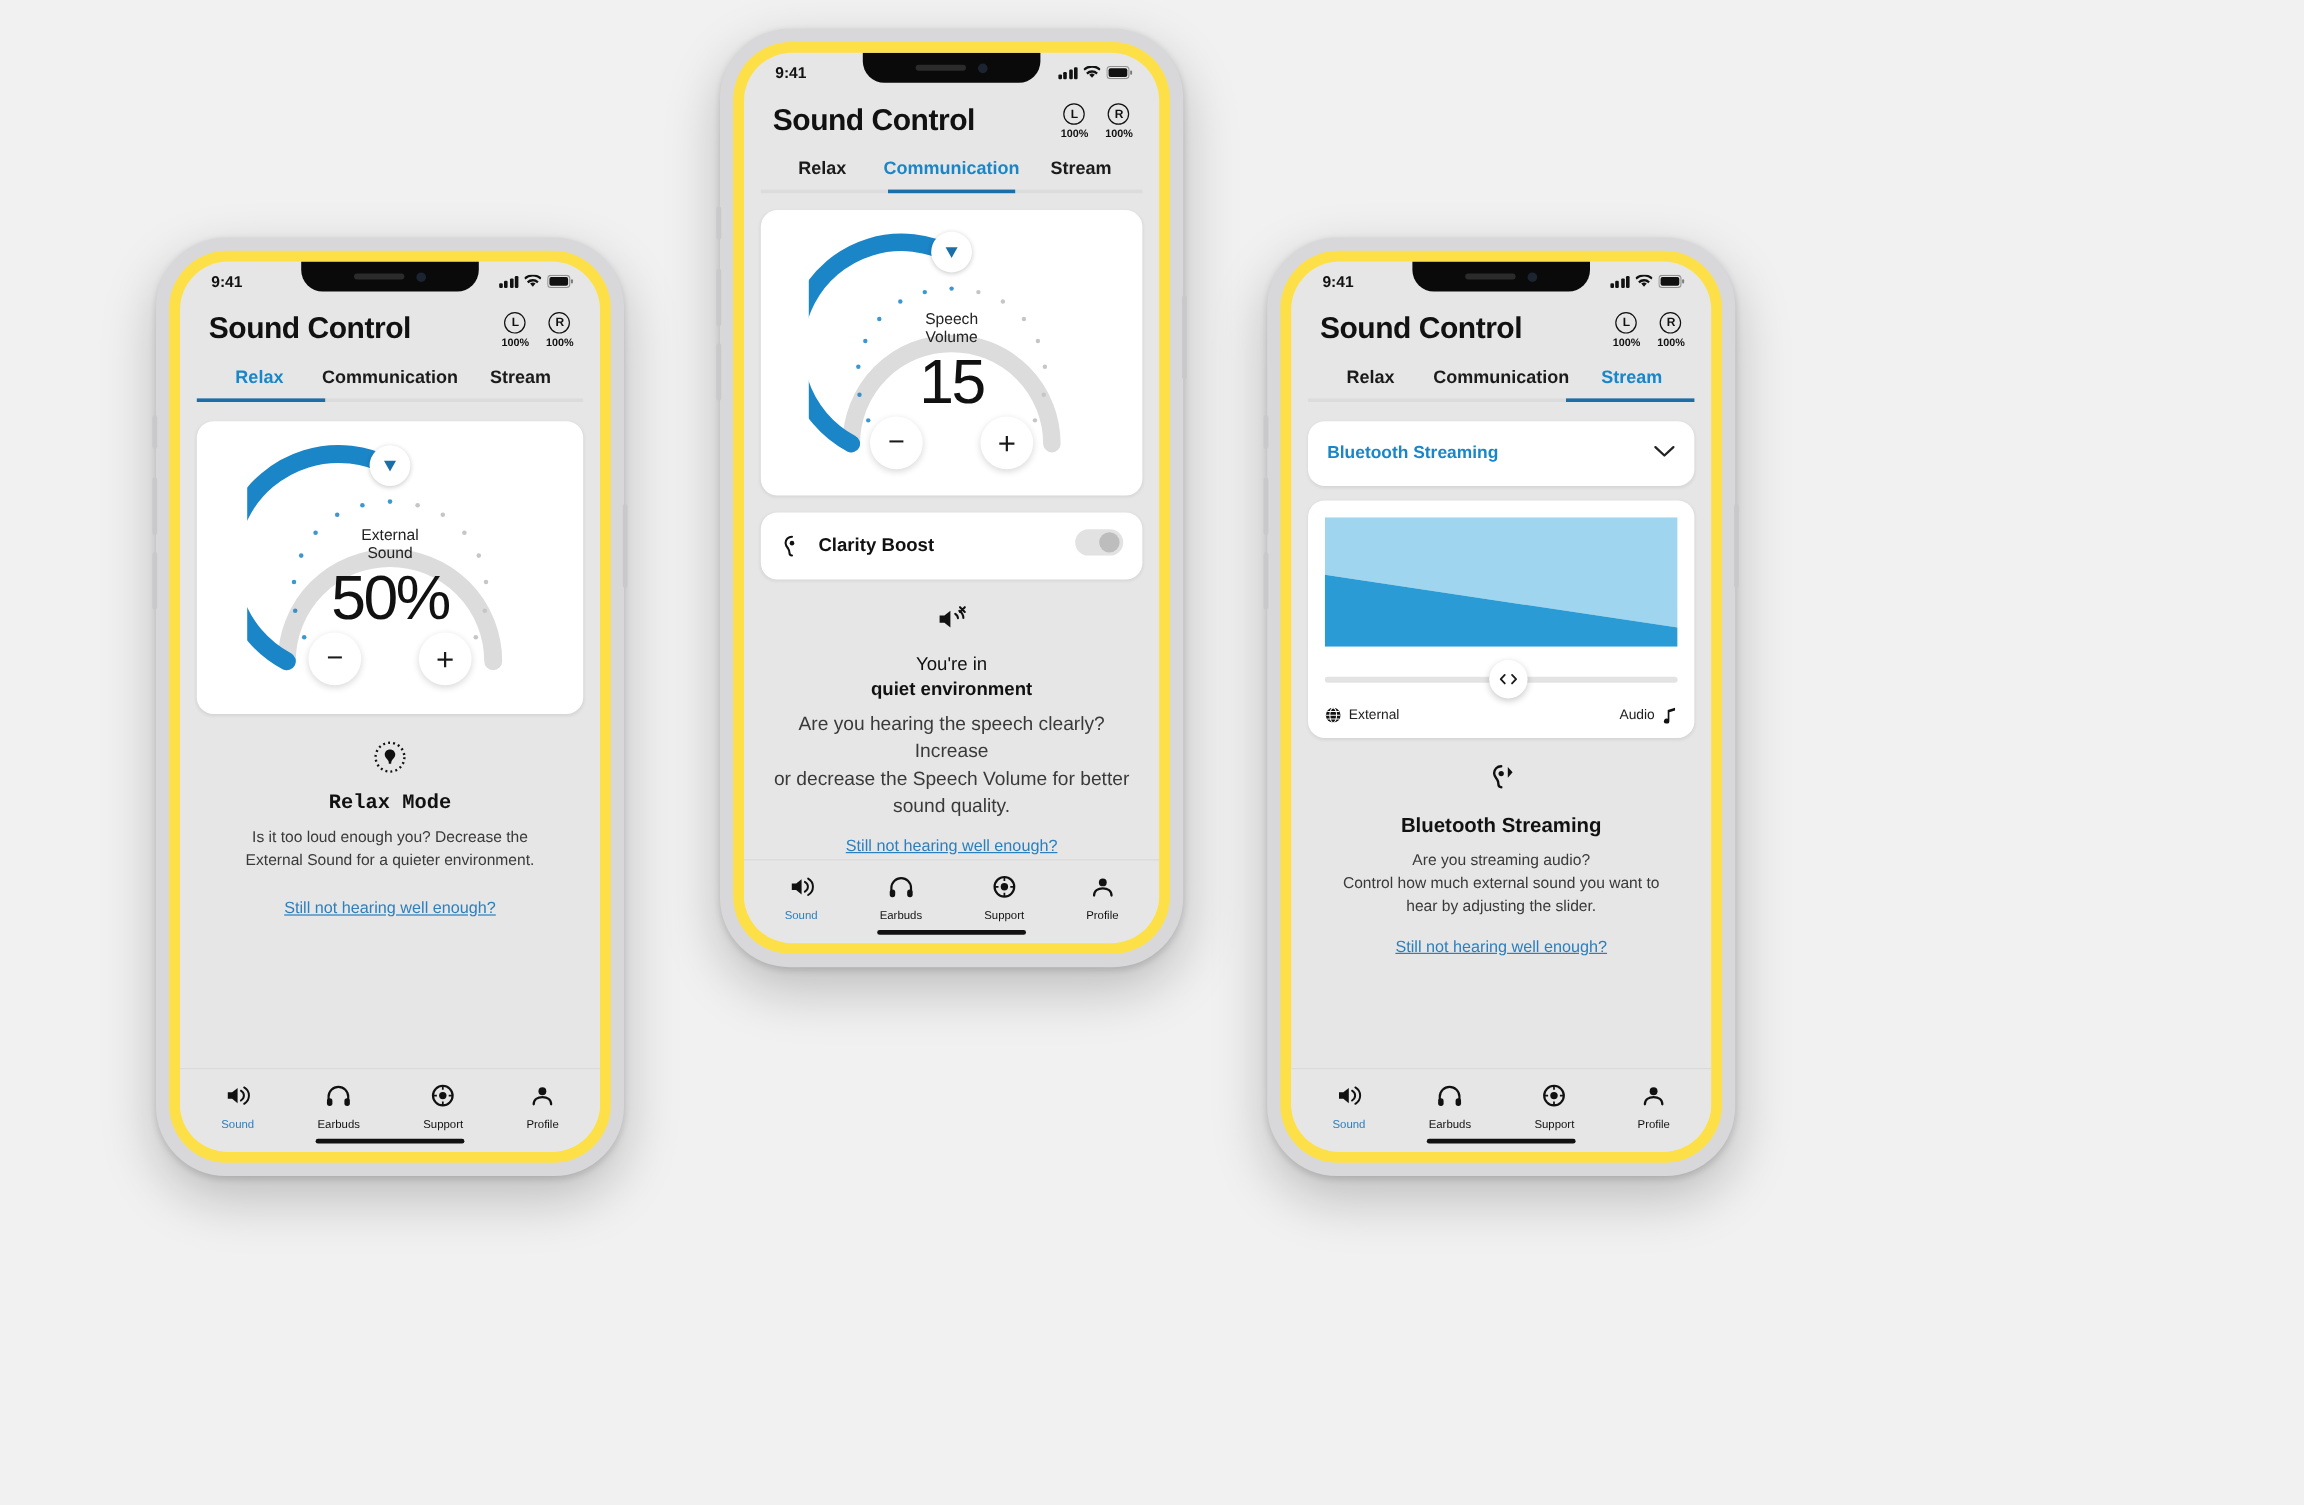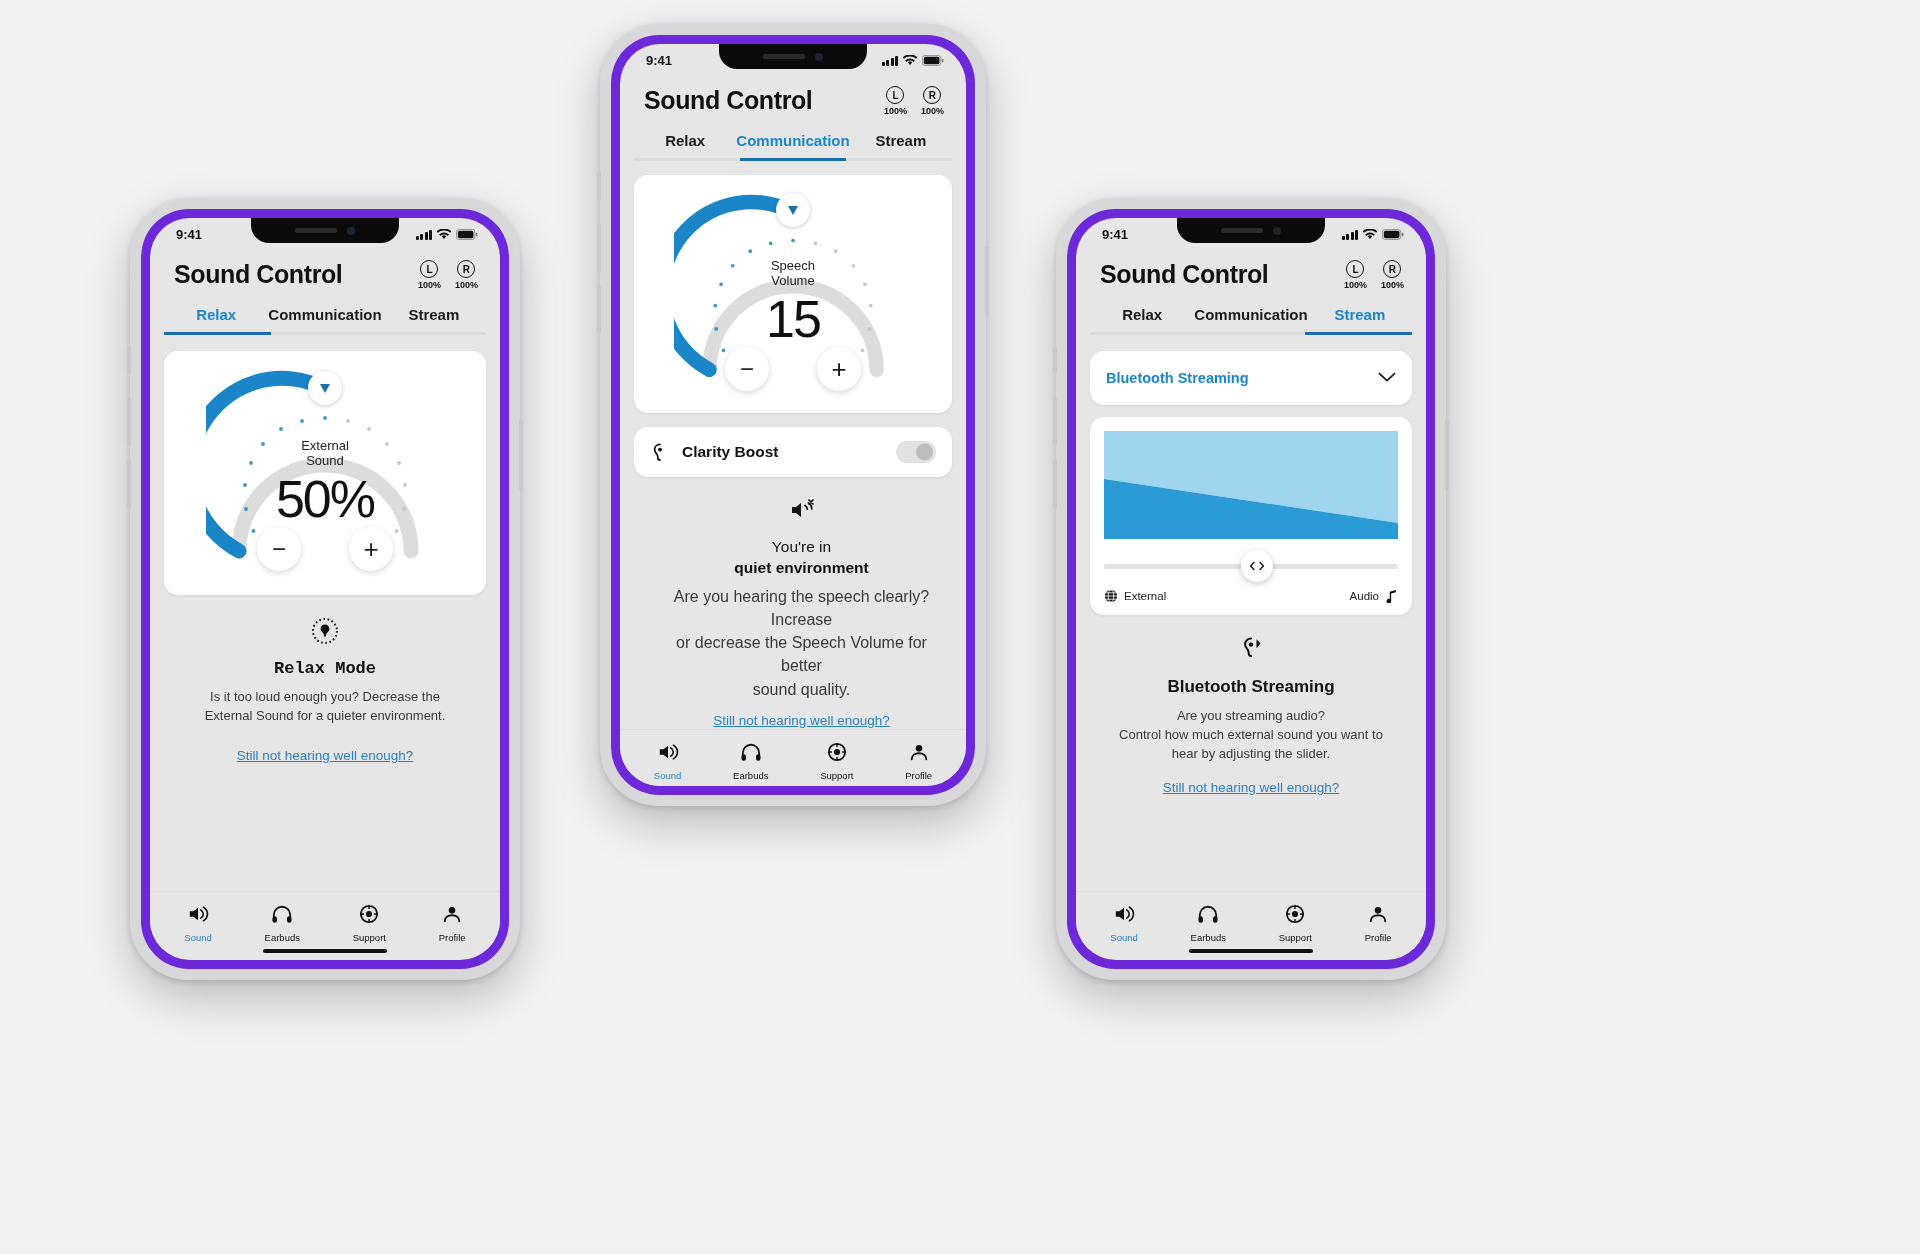--- a/index.html
+++ b/index.html
@@ -17,21 +17,21 @@
 
   
   .phone {
     position: absolute;
     background: #d8d8da;
     border-radius: 58px;
     padding: 11px;
     box-shadow: 0 18px 46px rgba(0,0,0,.22), 0 2px 6px rgba(0,0,0,.14);
   }
   .phone .bezel {
-    background: #6d28d9;
+    background: #fde047;
     border-radius: 48px;
     padding: 9px;
     height: 100%;
     position: relative;
   }
   .screen {
     background: #e6e6e6;
     border-radius: 40px;
     height: 100%;
     overflow: hidden;
@@ -443,21 +443,21 @@
                 <path d="M11 2.5c-3.4 0-5.9 2.5-5.9 5.8 0 2.3 1.3 3.6 2.4 5 .9 1.2 1.2 2.2 1.2 4.2 0 1.4 1 2.2 2.3 2.2" fill="none" stroke="#111" stroke-width="1.9" stroke-linecap="round"></path>
                 <circle cx="11" cy="8.4" r="2.1" fill="#111"></circle>
               </svg>
             <span style="font-size:15.5px;font-weight:bold;color:#111;">Clarity Boost</span>
           </span>
           <span class="switch" style="width:40px;height:22px;">
             <span class="dot" style="width:17px;height:17px;right:3px;"></span>
           </span>
         </div>
 
-        <div class="info" style="padding:20px 20px 0 37px;">
+        <div class="info" style="padding:20px 20px 0 20px;">
           <div style="margin-bottom:10px;">
             <svg width="26" height="26" viewBox="0 0 26 26">
                 <path d="M3 10h4l5-4v14l-5-4H3z" fill="#111"></path>
                 <path d="M16 8.5c1.4.9 2.3 2.1 2.3 3.7M19.4 6c2.1 1.3 3.4 3.5 3.4 6" fill="none" stroke="#111" stroke-width="1.7" stroke-linecap="round"></path>
                 <path d="M20 3 L24 7 M24 3 L20 7" stroke="#111" stroke-width="1.7" stroke-linecap="round"></path>
               </svg>
           </div>
           <div class="ttl" style="font-size:15.5px; line-height:1.35;">
             <span style="font-weight:normal;">You're in</span><br>
             <span>quiet environment</span>

